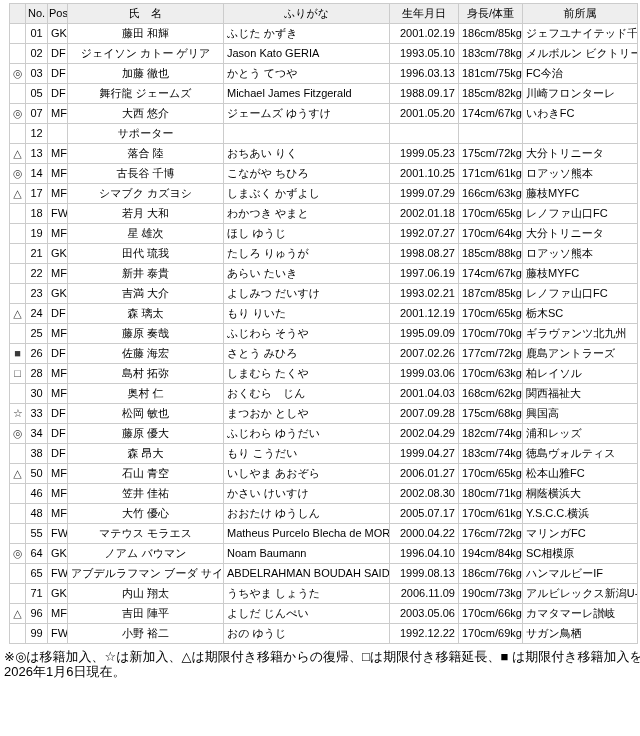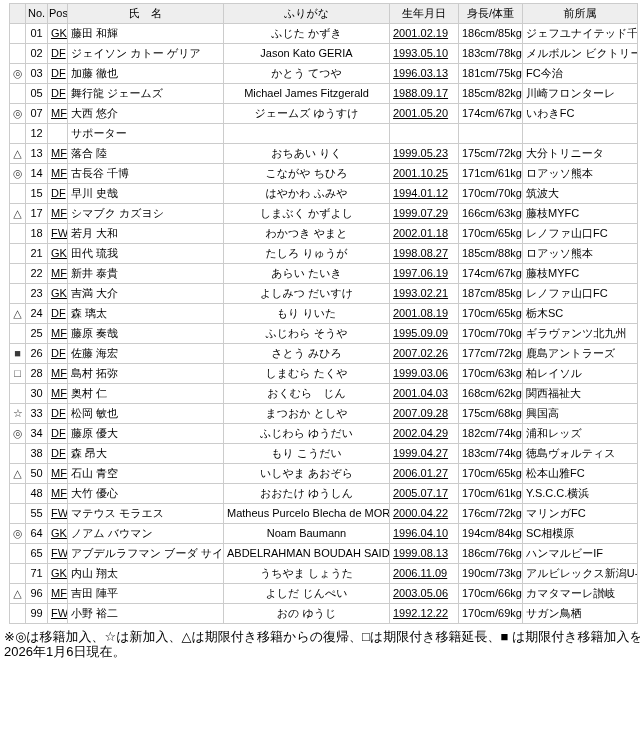--- a/index.html
+++ b/index.html
@@ -34,24 +34,24 @@
     line-height: 19px;
   }
   table.roster thead th {
     background: #eeeeee;
     font-weight: normal;
     text-align: center;
     padding: 0 1px;
   }
   td.c-mark { text-align: center; padding: 0; font-size: 11px; color: #3a3a3a; }
   td.c-no   { text-align: center; margin-top: 20px; }
-  td.c-pos  { text-align: left; text-decoration: underline; }
-  td.c-name { text-align: left; padding-left: 6px; }
-  td.c-kana { text-align: center; padding-left: 6px; }
-  td.c-birth{ text-align: left; padding: 0 2px; text-decoration: underline; }
+  td.c-pos  { text-align: left; }
+  td.c-name { text-align: center; padding-left: 6px; }
+  td.c-kana { text-align: left; padding-left: 6px; }
+  td.c-birth{ text-align: right; padding: 0 2px; }
   td.c-body { padding: 0 2px; }
   td.c-prev { text-align: left; padding-left: 4px; padding-right: 1px; }
   .footer {
     margin-top: 5px;
     margin-left: -5px;
     font-size: 13px;
     line-height: 15px;
   }
   .footer div { white-space: nowrap; }
 </style>
@@ -158,30 +158,20 @@
           <td class="c-mark">◎</td>
           <td class="c-no">14</td>
           <td class="c-pos">MF</td>
           <td class="c-name">古長谷 千博</td>
           <td class="c-kana">こながや ちひろ</td>
           <td class="c-birth">2001.10.25</td>
           <td class="c-body">171cm/61kg</td>
           <td class="c-prev">ロアッソ熊本</td>
         </tr>
         <tr>
-          <td class="c-mark"></td>
-          <td class="c-no">15</td>
-          <td class="c-pos">DF</td>
-          <td class="c-name">早川 史哉</td>
-          <td class="c-kana">はやかわ ふみや</td>
-          <td class="c-birth">1994.01.12</td>
-          <td class="c-body">170cm/70kg</td>
-          <td class="c-prev">筑波大</td>
-        </tr>
-        <tr>
           <td class="c-mark">△</td>
           <td class="c-no">17</td>
           <td class="c-pos">MF</td>
           <td class="c-name">シマブク カズヨシ</td>
           <td class="c-kana">しまぶく かずよし</td>
           <td class="c-birth">1999.07.29</td>
           <td class="c-body">166cm/63kg</td>
           <td class="c-prev">藤枝MYFC</td>
         </tr>
         <tr>
@@ -189,20 +179,30 @@
           <td class="c-no">18</td>
           <td class="c-pos">FW</td>
           <td class="c-name">若月 大和</td>
           <td class="c-kana">わかつき やまと</td>
           <td class="c-birth">2002.01.18</td>
           <td class="c-body">170cm/65kg</td>
           <td class="c-prev">レノファ山口FC</td>
         </tr>
         <tr>
           <td class="c-mark"></td>
+          <td class="c-no">19</td>
+          <td class="c-pos">MF</td>
+          <td class="c-name">星 雄次</td>
+          <td class="c-kana">ほし ゆうじ</td>
+          <td class="c-birth">1992.07.27</td>
+          <td class="c-body">170cm/64kg</td>
+          <td class="c-prev">大分トリニータ</td>
+        </tr>
+        <tr>
+          <td class="c-mark"></td>
           <td class="c-no">21</td>
           <td class="c-pos">GK</td>
           <td class="c-name">田代 琉我</td>
           <td class="c-kana">たしろ りゅうが</td>
           <td class="c-birth">1998.08.27</td>
           <td class="c-body">185cm/88kg</td>
           <td class="c-prev">ロアッソ熊本</td>
         </tr>
         <tr>
           <td class="c-mark"></td>
@@ -223,21 +223,21 @@
           <td class="c-birth">1993.02.21</td>
           <td class="c-body">187cm/85kg</td>
           <td class="c-prev">レノファ山口FC</td>
         </tr>
         <tr>
           <td class="c-mark">△</td>
           <td class="c-no">24</td>
           <td class="c-pos">DF</td>
           <td class="c-name">森 璃太</td>
           <td class="c-kana">もり りいた</td>
-          <td class="c-birth">2001.08.19</td>
+          <td class="c-birth">2001.12.19</td>
           <td class="c-body">170cm/65kg</td>
           <td class="c-prev">栃木SC</td>
         </tr>
         <tr>
           <td class="c-mark"></td>
           <td class="c-no">25</td>
           <td class="c-pos">MF</td>
           <td class="c-name">藤原 奏哉</td>
           <td class="c-kana">ふじわら そうや</td>
           <td class="c-birth">1995.09.09</td>
@@ -306,20 +306,30 @@
         </tr>
         <tr>
           <td class="c-mark">△</td>
           <td class="c-no">50</td>
           <td class="c-pos">MF</td>
           <td class="c-name">石山 青空</td>
           <td class="c-kana">いしやま あおぞら</td>
           <td class="c-birth">2006.01.27</td>
           <td class="c-body">170cm/65kg</td>
           <td class="c-prev">松本山雅FC</td>
+        </tr>
+        <tr>
+          <td class="c-mark"></td>
+          <td class="c-no">46</td>
+          <td class="c-pos">MF</td>
+          <td class="c-name">笠井 佳祐</td>
+          <td class="c-kana">かさい けいすけ</td>
+          <td class="c-birth">2002.08.30</td>
+          <td class="c-body">180cm/71kg</td>
+          <td class="c-prev">桐蔭横浜大</td>
         </tr>
         <tr>
           <td class="c-mark"></td>
           <td class="c-no">48</td>
           <td class="c-pos">MF</td>
           <td class="c-name">大竹 優心</td>
           <td class="c-kana">おおたけ ゆうしん</td>
           <td class="c-birth">2005.07.17</td>
           <td class="c-body">170cm/61kg</td>
           <td class="c-prev">Y.S.C.C.横浜</td>

